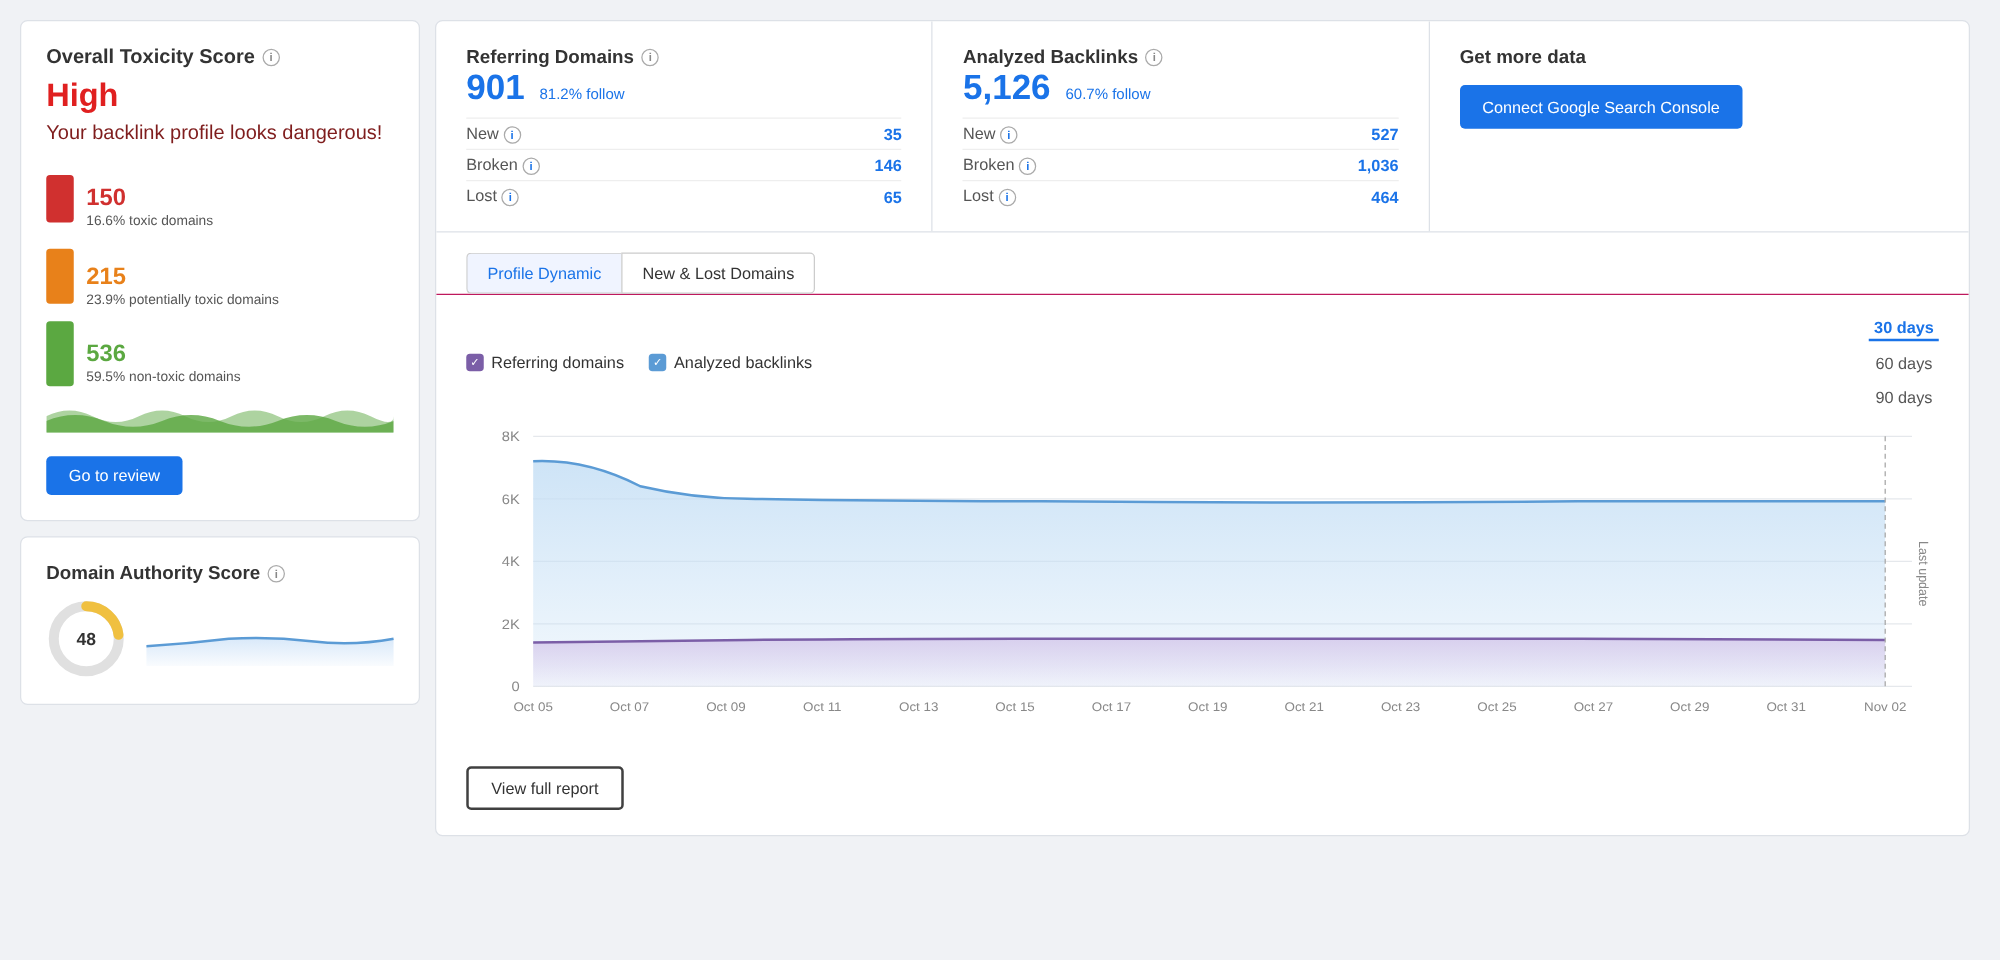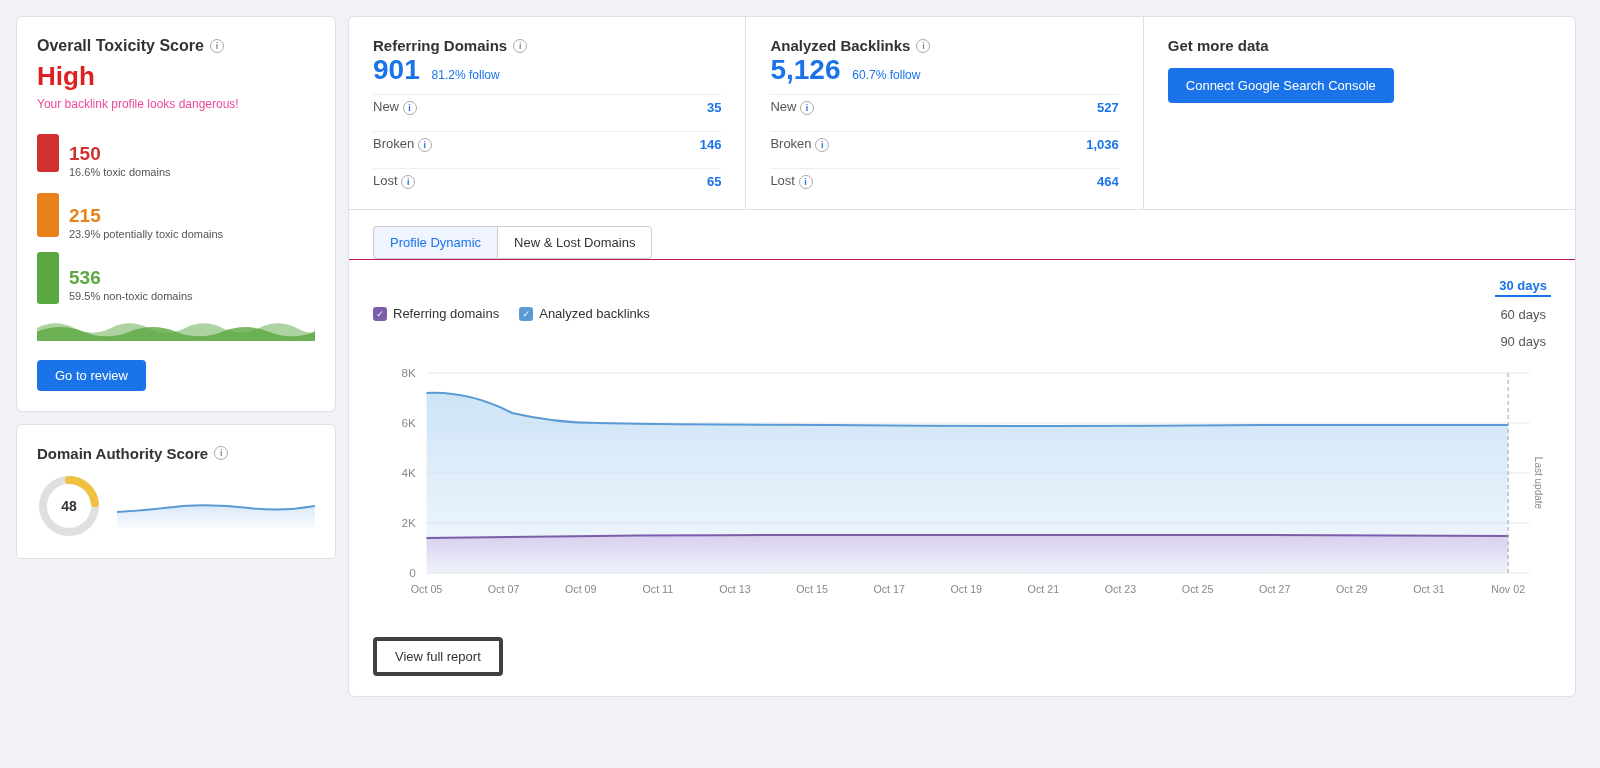--- a/index.html
+++ b/index.html
@@ -60,22 +60,22 @@
       cursor: pointer;
       flex-shrink: 0;
     }
     .high-label {
       font-size: 26px;
       font-weight: 700;
       color: #e02020;
       margin-top: 6px;
     }
     .subtitle {
-      font-size: 12px;
-      color: #ec4899;
+      font-size: 16px;
+      color: #7f1d1d;
       margin-top: 4px;
       line-height: 1.4;
     }
     .score-bars {
       margin-top: 14px;
       display: flex;
       flex-direction: column;
       gap: 10px;
     }
     .score-row {
@@ -180,21 +180,21 @@
     .follow-pct {
       font-size: 12px;
       color: #1a73e8;
       margin-left: 8px;
       font-weight: 400;
     }
     .stat-sub-rows {
       margin-top: 8px;
       display: flex;
       flex-direction: column;
-      gap: 16px;
+      gap: 4px;
     }
     .stat-sub-row {
       display: flex;
       justify-content: space-between;
       align-items: center;
       font-size: 13px;
       color: #555;
       border-top: 1px solid #eee;
       padding-top: 4px;
     }
@@ -308,21 +308,21 @@
       width: 100%;
     }
     .chart-wrap svg {
       width: 100%;
       height: 100%;
     }
     .view-report-btn {
       margin-top: 14px;
       background: #fff;
       color: #333;
-      border: 4px solid #404040;
+      border: 2px solid #404040;
       border-radius: 4px;
       padding: 8px 18px;
       font-size: 13px;
       cursor: pointer;
     }
   </style>
 </head>
 <body>
 
 <div class="main-container">

